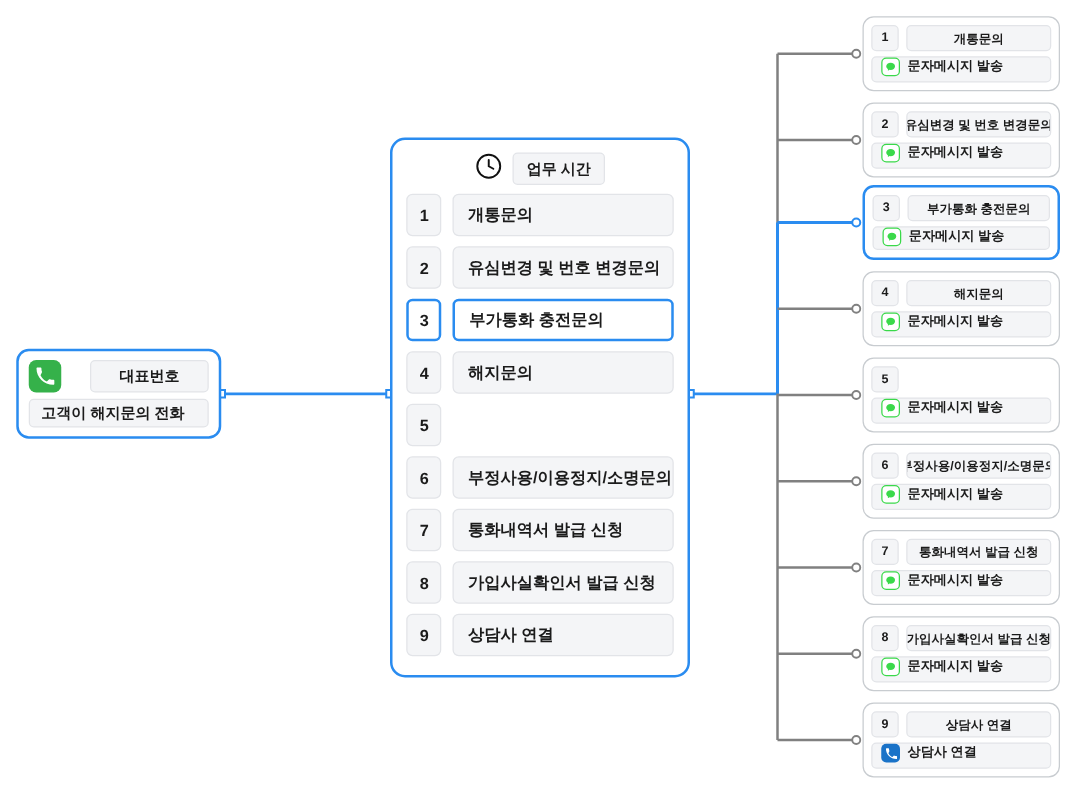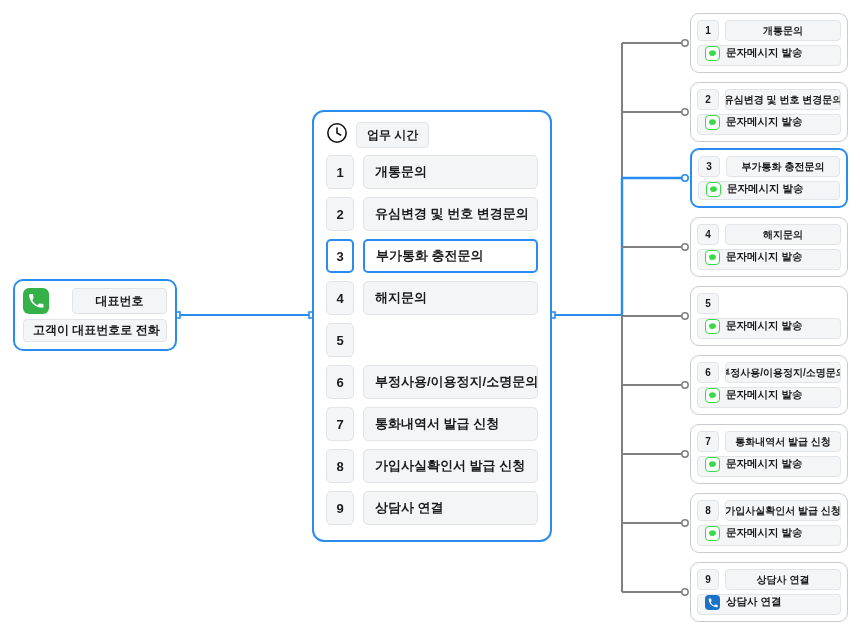--- a/index.html
+++ b/index.html
@@ -44,21 +44,21 @@
     font-size: 12px; font-weight: bold; color: #1b1b1b; flex: 1 1 auto;
     white-space: nowrap; overflow: hidden;
   }
   .pill.lead { justify-content: flex-start; padding-left: 9px; }
 
   
   #menu-node {
     left: 312px; top: 110px; width: 240px; height: 432px;
     border: 2px solid #2a8cf0; border-radius: 12px;
     background: #fff; padding: 10px 12px;
-    display: flex; flex-direction: column; gap: 7px;
+    display: flex; flex-direction: column; gap: 7px; align-items: center;
   }
   .menu-head { display: flex; align-items: center; gap: 8px; height: 26px; }
   .menu-head .pill { flex: 0 0 auto; padding: 0 10px; }
   .menu-row { display: flex; align-items: center; gap: 9px; height: 34px; }
   .num-box {
     width: 28px; height: 34px; border-radius: 5px;
     background: #f4f5f7; border: 1px solid #e2e4e8;
     display: flex; align-items: center; justify-content: center;
     font-size: 13px; font-weight: bold; color: #1b1b1b; flex: 0 0 auto;
   }
@@ -144,21 +144,21 @@
 
   <div id="root-node" class="card">
     <div class="root-top">
       <span class="icon-sq green">
         <svg width="16" height="16" viewBox="0 0 24 24" fill="#ffffff">
           <path d="M6.6 10.8c1.7 3.3 4.3 5.9 7.6 7.6l2.5-2.5c.3-.3.8-.4 1.2-.3 1.3.4 2.7.7 4.1.7.7 0 1.2.5 1.2 1.2V21c0 .7-.5 1.2-1.2 1.2C10.6 22.2 1.8 13.4 1.8 2.6 1.8 1.9 2.3 1.4 3 1.4h3.5c.7 0 1.2.5 1.2 1.2 0 1.4.2 2.8.7 4.1.1.4 0 .9-.3 1.2L6.6 10.8z"></path>
         </svg>
       </span>
       <span class="pill">대표번호</span>
     </div>
-    <div class="pill lead">고객이 대표번호로 전화</div>
+    <div class="pill lead">고객이 해지문의 전화</div>
   </div>
 
   <div id="menu-node" class="card">
     <div class="menu-head">
       <span>
         <svg width="22" height="22" viewBox="0 0 24 24">
           <circle cx="12" cy="12" r="10" fill="#ffffff" stroke="#111111" stroke-width="1.7"></circle>
           <path d="M12 6.5 V12 L16 14.2" stroke="#111111" stroke-width="1.7" fill="none" stroke-linecap="round"></path>
         </svg>
       </span>

